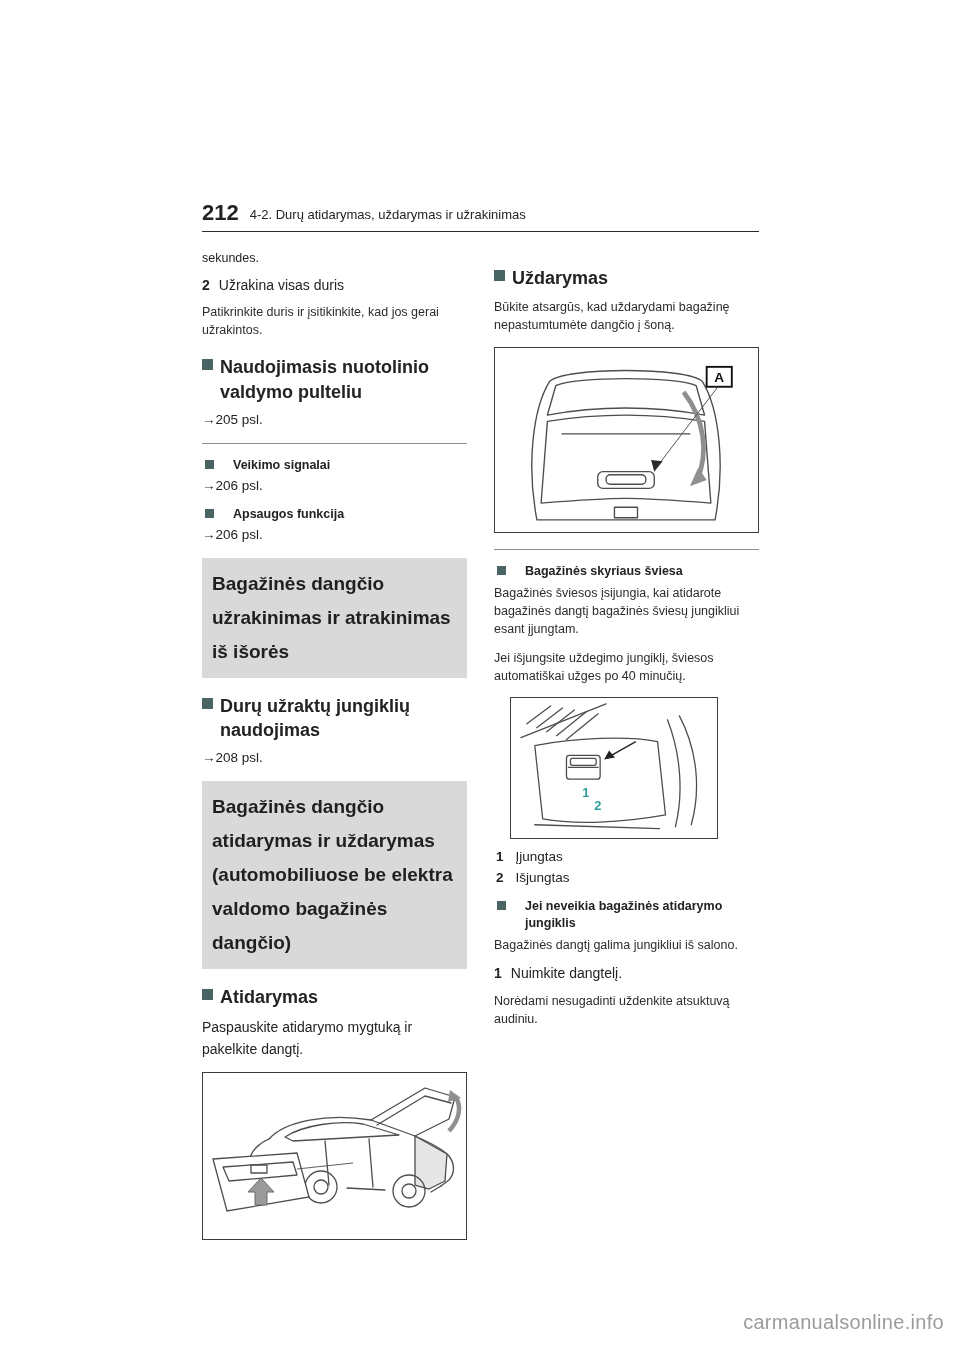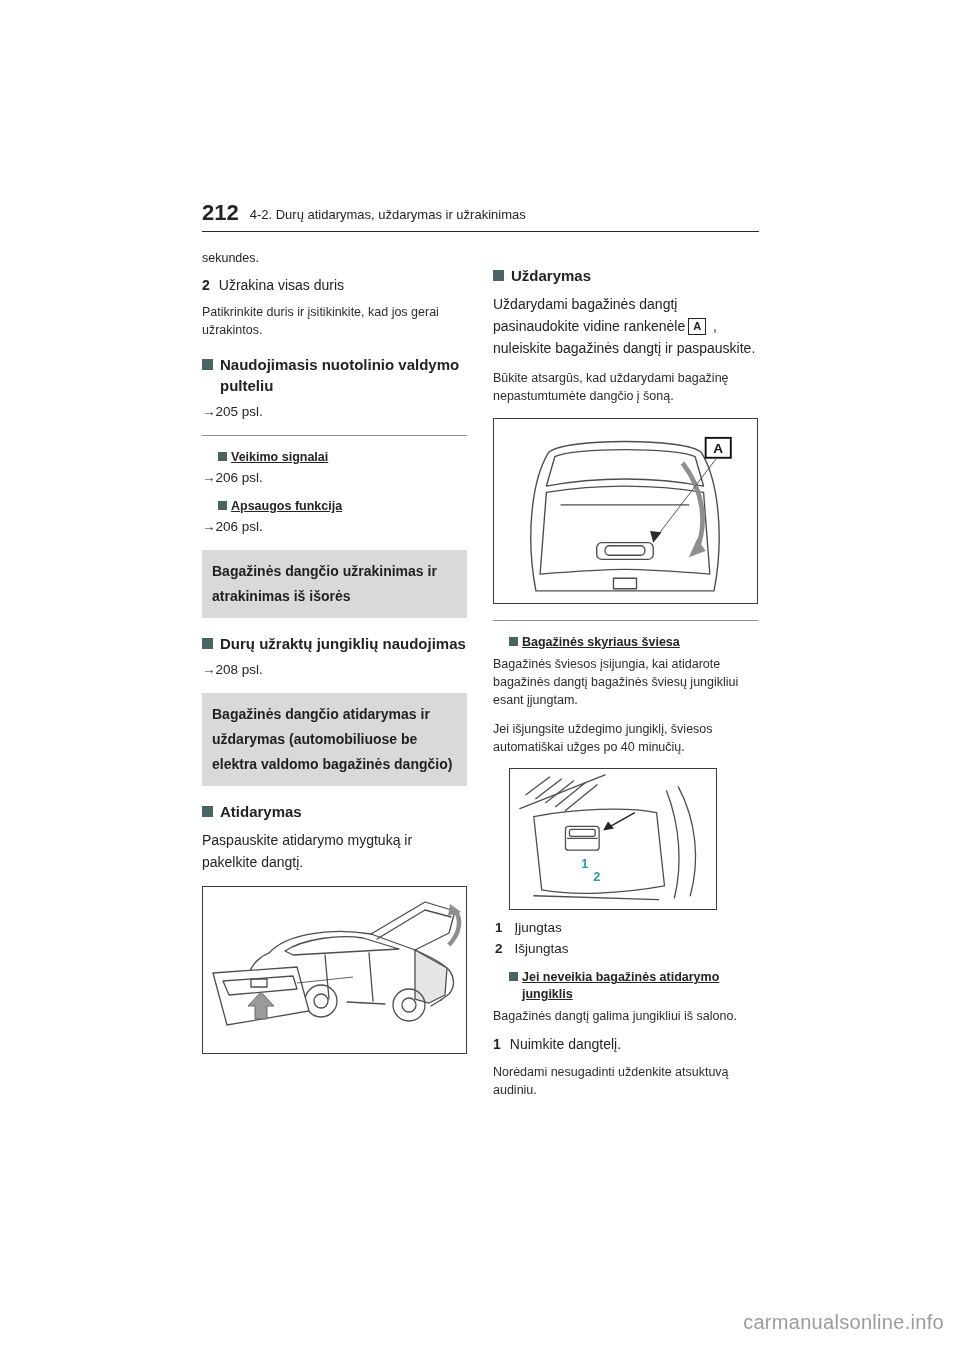--- a/index.html
+++ b/index.html
@@ -6,45 +6,45 @@
   html,body { background:#ffffff; }
   body { width:960px; height:1358px; font-family:"Liberation Sans", sans-serif; color:#232323; position:relative; overflow:hidden; }
 
   .page { position:absolute; inset:0; background:#fff; }
   .content { position:absolute; left:202px; top:202px; width:557px; }
 
   .header { display:flex; align-items:flex-end; gap:11px; border-bottom:1.5px solid #2a2a2a; padding-bottom:7px; }
   .page-num { font-size:22px; font-weight:bold; line-height:1; }
   .header-title { font-size:13px; font-weight:normal; padding-bottom:2px; }
 
-  .cols { display:flex; gap:26px; margin-top:18px; }
+  .cols { display:flex; gap:26px; margin-top:18px;justify-content:space-between; }
   .col { width:265px; }
 
   .carryover { font-size:12.5px; line-height:1.4; margin-bottom:8px; }
 
   .step { display:flex; gap:9px; font-size:14px; line-height:1.4; margin:4px 0 8px; }
   .step .n { font-weight:bold; }
 
   .body-lg { font-size:14px; line-height:1.55; margin:4px 0 10px; }
   .body-sm { font-size:12.5px; line-height:1.45; margin:4px 0 10px; color:#2c2c2c; }
 
   .h2 { display:flex; gap:7px; margin:16px 0 8px; }
   .h2 .sq { width:11px; height:11px; background:#4a6363; margin-top:4px; flex:none; }
-  .h2 .t { font-size:15px; font-weight:bold; line-height:1.35; }
-
-  .h3 { display:flex; gap:4px; margin:13px 16px 5px;text-decoration:underline; }
+  .h2 .t { font-size:18px; font-weight:bold; line-height:1.35; }
+
+  .h3 { display:flex; gap:19px; margin:13px 3px 5px; }
   .h3 .sq { width:9px; height:9px; background:#4a6363; margin-top:3px; flex:none; }
   .h3 .t { font-size:12.5px; font-weight:bold; line-height:1.3; }
 
   .ref { font-size:13.5px; margin:2px 0 10px; }
 
   .rule { border-top:1px solid #8f8f8f; margin:16px 0 6px; }
 
   .highlight { background:#d9d9d9; padding:9px 10px; font-weight:bold;
-               font-size:14px; line-height:1.78; color:#1f1f1f; margin:16px 0 14px; }
+               font-size:19px; line-height:1.78; color:#1f1f1f; margin:16px 0 14px; }
 
   .figure { border:1px solid #3c3c3c; background:#fff; margin:12px 0 10px; }
   .figure svg { display:block; width:100%; height:auto; }
   .fig-narrow { width:208px; margin-left:16px; }
 
   .ln { fill:none; stroke:#4d4d4d; stroke-width:1.3; stroke-linecap:round; stroke-linejoin:round; }
   .ln-thin { fill:none; stroke:#4d4d4d; stroke-width:0.9; }
   .arr { fill:none; stroke:#8f8f8f; stroke-width:4.5; }
   .callout { fill:#2f9e9e; font-weight:bold; font-size:13px; font-family:"Liberation Sans",sans-serif; }
   .fig-label { font-weight:bold; font-size:13px; fill:#111; font-family:"Liberation Sans",sans-serif; }
@@ -158,23 +158,20 @@
 
       </div>
 
       <div class="col">
 
         <div class="h2">
           <span class="sq"></span>
           <span class="t">Uždarymas</span>
         </div>
 
-        <p class="body-lg">
-          <span>Uždarydami bagažinės dangtį pasinaudokite vidine rankenėle</span><span class="key-box">A</span><span> , nuleiskite bagažinės dangtį ir paspauskite.</span>
-        </p>
 
         <div class="body-sm">Būkite atsargūs, kad uždarydami bagažinę nepastumtumėte dangčio į šoną.</div>
 
         <div class="figure">
           <svg viewBox="0 0 251 176">
             <g class="ln">
               <path d="M40,164 C30,112 36,58 52,32 C66,18 184,18 198,32 C214,58 220,112 210,164 Z"></path>
               <path d="M58,36 C76,27 174,27 192,36 L200,64 C152,55 98,55 50,64 Z"></path>
               <path d="M50,70 C100,62 150,62 200,70 L206,148 C130,142 120,142 44,148 Z"></path>
               <path d="M64,82 L186,82"></path>

